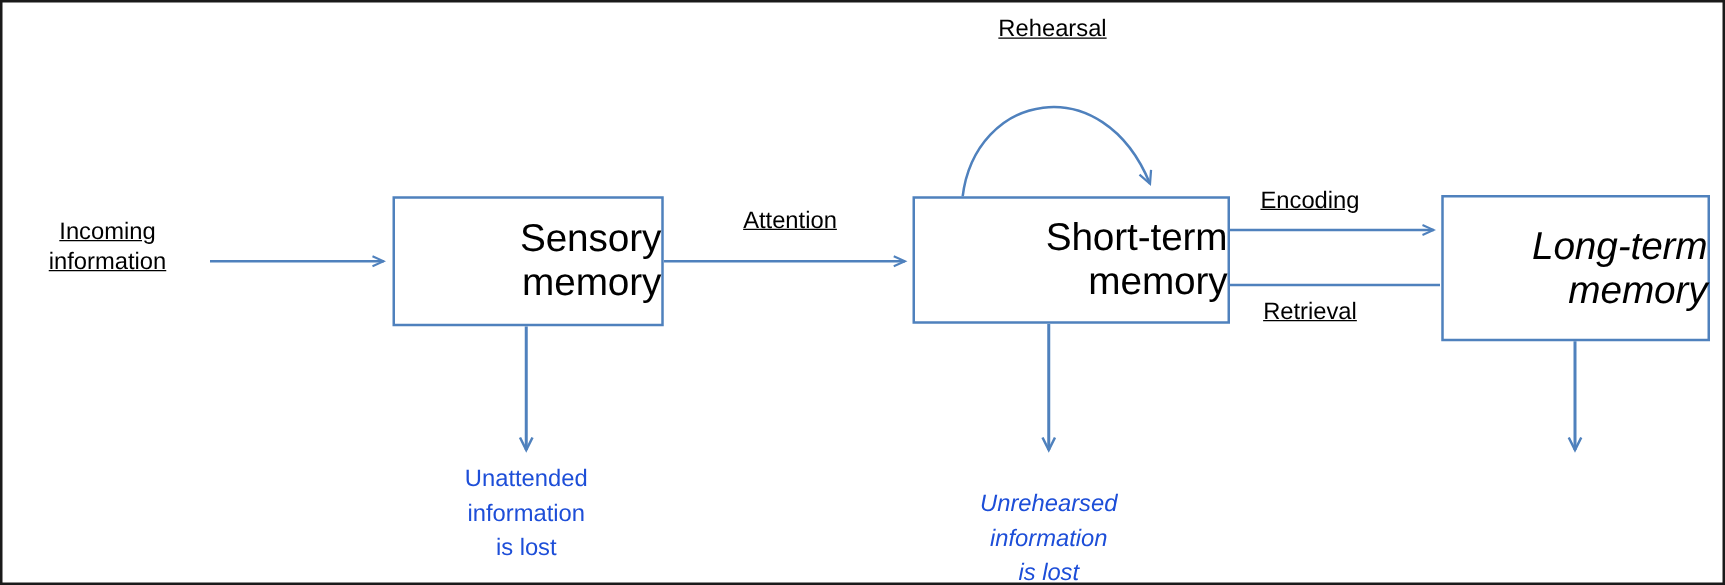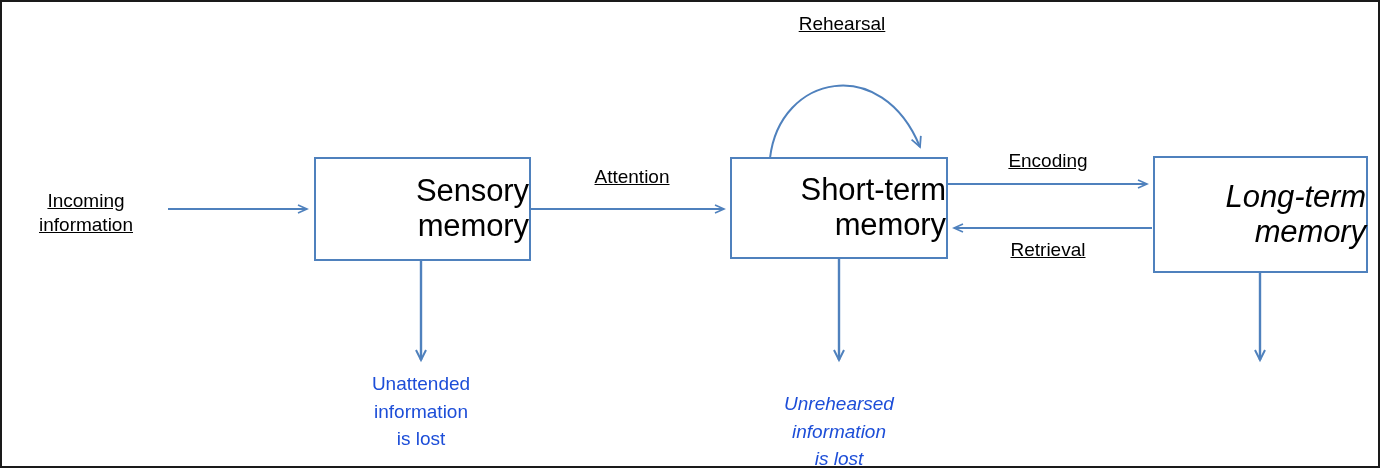--- a/index.html
+++ b/index.html
@@ -104,31 +104,31 @@
     <line x1="837" y1="257" x2="837" y2="358" stroke="#4F81BD" stroke-width="2.4" marker-end="url(#arrow-open-down)"></line>
 
     <line x1="1258" y1="257" x2="1258" y2="358" stroke="#4F81BD" stroke-width="2.4" marker-end="url(#arrow-open-down)"></line>
   </svg>
 
   <div class="node-box" style="left:312px; top:155px; width:217px; height:104px;">
     <span class="node-label">Sensory
 memory</span>
   </div>
 
-  <div class="node-box" style="left:728px; top:155px; width:218px; height:102px;">
+  <div class="node-box" style="left:728px; top:155px; width:254px; height:102px;">
     <span class="node-label">Short-term
 memory</span>
   </div>
 
   <div class="node-box" style="left:1151px; top:154px; width:215px; height:117px;font-style:italic;">
     <span class="node-label">Long-term
 memory</span>
   </div>
 
-  <div class="edge-label" style="left:8px; top:172px; width:152px;margin-top:15px;">Incoming
+  <div class="edge-label" style="left:8px; top:172px; width:152px;">Incoming
 information</div>
 
   <div class="edge-label" style="left:556px; top:163px; width:148px;">Attention</div>
 
   <div class="edge-label" style="left:762px; top:10px; width:156px;">Rehearsal</div>
 
   <div class="edge-label" style="left:976px; top:236px; width:140px;">Retrieval</div>
 
   <div class="edge-label" style="left:976px; top:147px; width:140px;">Encoding</div>
 

